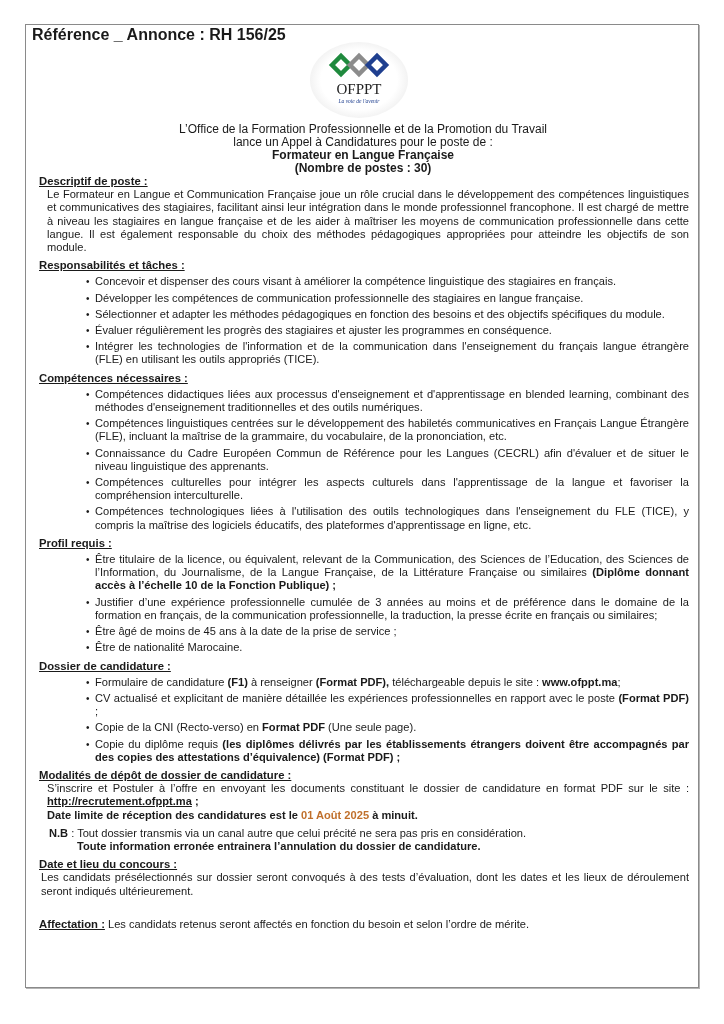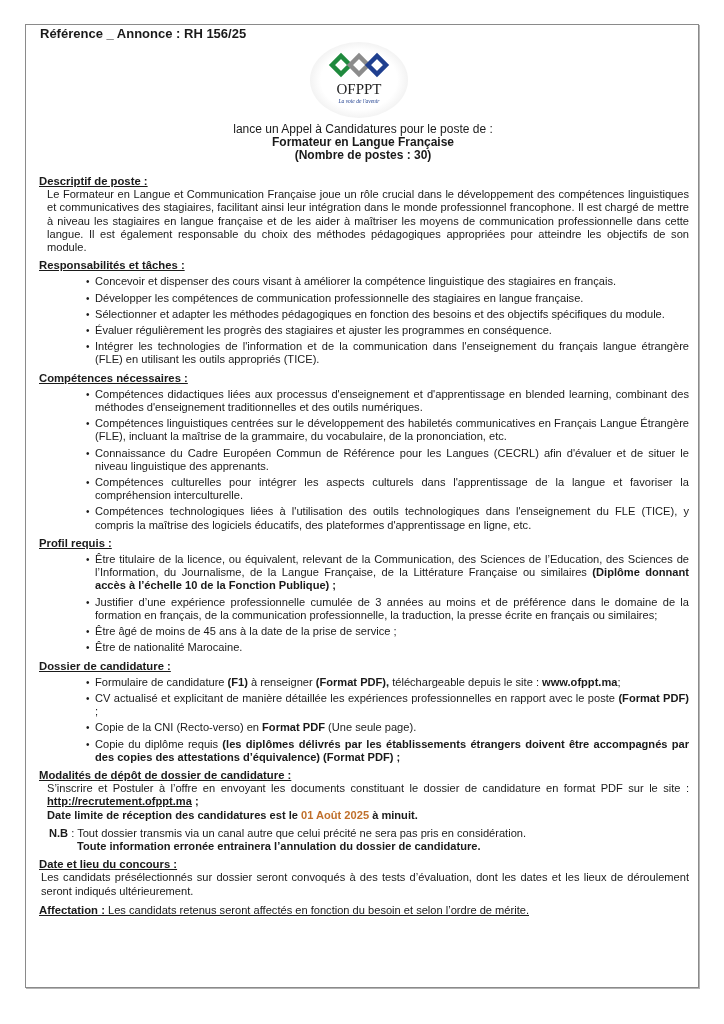--- a/index.html
+++ b/index.html
@@ -1,21 +1,21 @@
 <!DOCTYPE html>
 <html><head>
 <meta charset="utf-8">
 <style>
   html, body { margin:0; padding:0; background:#ffffff; }
   body { width:724px; height:1024px; position:relative; overflow:hidden;
          font-family:"Liberation Sans", sans-serif; color:#1a1a1a; }
   .frame { position:absolute; left:25px; top:24px; width:674px; height:964px;
            border:1px solid #8a8a8a; box-sizing:border-box;
            box-shadow:1px 1px 0 #b5b5b5; }
-  .ref { position:absolute; left:40px; top:26px; font-weight:bold; font-size:13px; }
+  .ref { position:absolute; left:32px; top:26px; font-weight:bold; font-size:16px; }
   .logo { position:absolute; left:310px; top:42px; width:98px; height:76px;
           border-radius:50%; background:radial-gradient(ellipse at center,#ffffff 55%,#ececec 80%,#dcdcdc 100%); }
   .logo svg { position:absolute; left:0; top:0; }
   .header { position:absolute; left:30px; top:123px; width:666px; text-align:center;
             font-size:12px; line-height:13px; }
   .header .b { font-weight:bold; }
   .content { position:absolute; left:39px; top:175px; width:650px; font-size:11.1px;
              line-height:13.2px; }
   .sec-title { font-weight:bold; text-decoration:underline; font-size:11.3px; }
   .para { text-align:justify; padding-left:8px; }
@@ -43,20 +43,21 @@
       <path d="M22 23 L31 14 L40 23 L31 32 Z" stroke="#1f8a3e"></path>
       <path d="M40 23 L49 14 L58 23 L49 32 Z" stroke="#8c8c8c"></path>
       <path d="M58 23 L67 14 L76 23 L67 32 Z" stroke="#1f3f8f"></path>
     </g>
     <text x="49" y="52" text-anchor="middle" font-family="Liberation Serif, serif" font-size="15" fill="#222">OFPPT</text>
     <text x="49" y="61" text-anchor="middle" font-family="Liberation Serif, serif" font-size="5.5" font-style="italic" fill="#1f3f8f">La voie de l'avenir</text>
   </svg>
 </div>
 
 <div class="header">
+  <div>L’Office de la Formation Professionnelle et de la Promotion du Travail</div>
   <div>lance un Appel à Candidatures pour le poste de :</div>
   <div class="b">Formateur en Langue Française</div>
   <div class="b">(Nombre de postes : 30)</div>
 </div>
 
 <div class="content">
 
   <div class="sec">
     <div class="sec-title">Descriptif de poste :</div>
     <div class="para">Le Formateur en Langue et Communication Française joue un rôle crucial dans le développement des compétences linguistiques et communicatives des stagiaires, facilitant ainsi leur intégration dans le monde professionnel francophone. Il est chargé de mettre à niveau les stagiaires en langue française et de les aider à maîtriser les moyens de communication professionnelle dans cette langue. Il est également responsable du choix des méthodes pédagogiques appropriées pour atteindre les objectifs de son module.</div>
@@ -110,17 +111,17 @@
     <div class="indent b"><span>Date limite de réception des candidatures est le </span><span class="date">01 Août 2025</span><span> à minuit.</span></div>
     <div class="nb"><span class="b">N.B</span><span> : Tout dossier transmis via un canal autre que celui précité ne sera pas pris en considération.</span></div>
     <div class="nb2">Toute information erronée entrainera l’annulation du dossier de candidature.</div>
   </div>
 
   <div class="sec">
     <div class="sec-title">Date et lieu du concours :</div>
     <div class="para" style="padding-left:2px;">Les candidats présélectionnés sur dossier seront convoqués à des tests d’évaluation, dont les dates et les lieux de déroulement seront indiqués ultérieurement.</div>
   </div>
 
-  <div class="sec" style="margin-top:6px;text-decoration:underline;">
+  <div class="sec" style="margin-top:20px;">
     <span class="sec-title">Affectation :</span><span> Les candidats retenus seront affectés en fonction du besoin et selon l’ordre de mérite.</span>
   </div>
 
 </div>
 
 </body></html>

